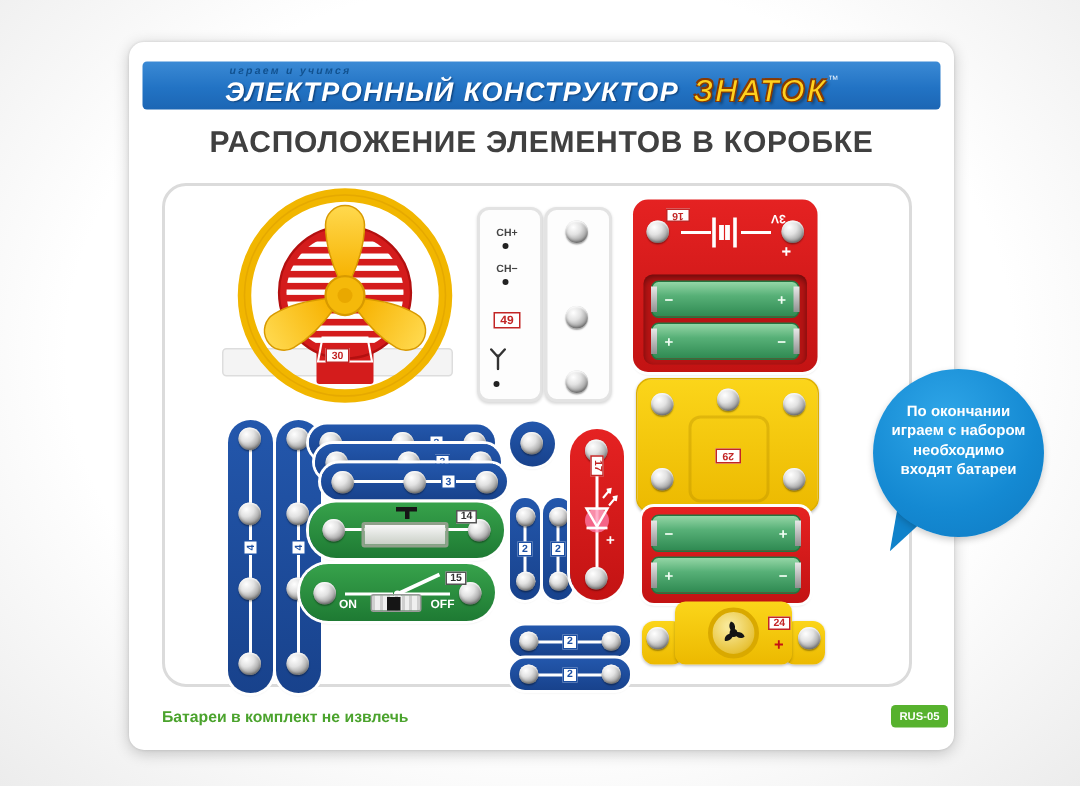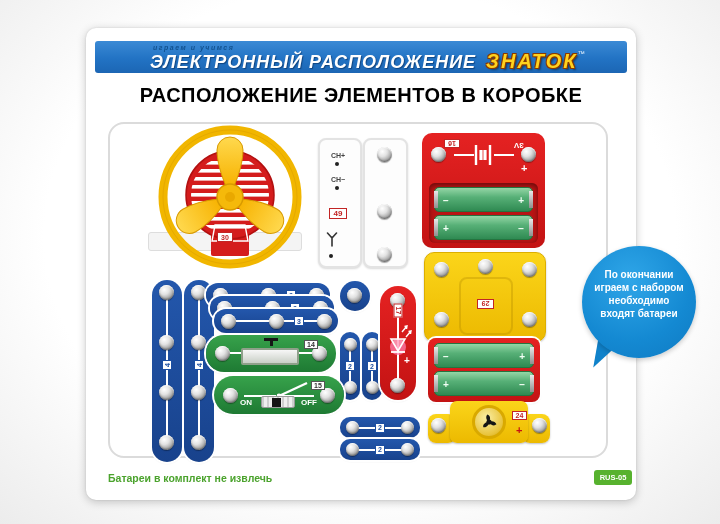--- a/index.html
+++ b/index.html
@@ -15,25 +15,25 @@
          box-shadow:0 2px 10px rgba(0,0,0,.22), 0 0 2px rgba(0,0,0,.12); }
 
   
   .banner { position:absolute; left:9px; top:13px; width:532px; height:32px; border-radius:3px;
             background:linear-gradient(180deg,#3b8ad5 0%, #2273c4 55%, #1c66b4 100%); }
   .tagline { position:absolute; left:58px; top:3px; font-size:7px; font-weight:bold; font-style:italic;
              color:#11518f; letter-spacing:1.5px; }
   .brandrow { position:absolute; left:55px; top:9px; white-space:nowrap; }
   .brand { font-size:18px; font-weight:bold; font-style:italic; color:#ffffff; letter-spacing:1px;
            text-shadow:1px 1px 1px rgba(0,30,70,.5); }
-  .logo  { font-size:20px; font-weight:bold; font-style:italic; color:#ffd21e; letter-spacing:2px; margin-left:10px;
+  .logo  { font-size:20px; font-weight:normal; font-style:italic; color:#ffd21e; letter-spacing:2px; margin-left:10px;
            text-shadow:-1px -1px 0 #8a3a00, 1px -1px 0 #8a3a00, -1px 1px 0 #8a3a00, 1px 1px 0 #8a3a00, 2px 2px 2px rgba(0,0,0,.45); }
   .tm { font-size:7px; color:#eaf4ff; vertical-align:top; }
   .title { position:absolute; left:0; top:56px; width:550px; text-align:center;
-           font-size:20px; font-weight:bold; color:#000000; letter-spacing:.5px; }
+           font-size:20px; font-weight:bold; color:#404040; letter-spacing:.5px; }
 
   .tray { position:absolute; left:22px; top:94px; width:500px; height:336px;
           border:2px solid #dbdbdb; border-radius:16px; }
 
   
   .snap { position:absolute; width:15px; height:15px; border-radius:50%;
           background:radial-gradient(circle at 35% 30%, #ffffff 0%, #e2e2e2 35%, #9c9c9c 72%, #7a7a7a 100%);
           box-shadow:0 1px 1px rgba(0,0,0,.35), inset 0 1px 1px rgba(255,255,255,.85), inset 0 -1px 2px rgba(0,0,0,.35); }
   .snap.s13 { width:13px; height:13px; }
 
@@ -103,21 +103,21 @@
 </style>
 </head>
 <body>
 
 <div id="app">
   <div class="box">
 
     <div class="banner">
       <div class="tagline">играем и учимся</div>
       <div class="brandrow">
-        <span class="brand">ЭЛЕКТРОННЫЙ РАСПОЛОЖЕНИЕ</span><span class="logo">ЗНАТОК</span><span class="tm">™</span>
+        <span class="brand">ЭЛЕКТРОННЫЙ КОНСТРУКТОР</span><span class="logo">ЗНАТОК</span><span class="tm">™</span>
       </div>
     </div>
     <div class="title">РАСПОЛОЖЕНИЕ ЭЛЕМЕНТОВ В КОРОБКЕ</div>
 
     <div class="tray"></div>
 
     <div class="strip" style="left:62px; top:204px; width:154px; height:19px;"></div>
     <svg class="abs" style="left:57px; top:82px;" width="174" height="174" viewBox="0 0 174 174">
       <defs>
         <clipPath id="grillClip">
@@ -326,21 +326,21 @@
     <div class="gmod" style="left:120px; top:307px; width:130px; height:37px; border-radius:18px;">
       <div class="wline" style="left:22px; top:17px; width:86px; height:2px;"></div>
       <div class="abs" style="left:58px; top:3px; width:14px; height:3px; background:#161616;"></div>
       <div class="abs" style="left:63.5px; top:3px; width:3px; height:8px; background:#161616;"></div>
       <div class="comp14" style="left:35px; top:13px; width:58px; height:17px;"></div>
       <div class="snap" style="left:9px; top:11px;"></div>
       <div class="snap" style="left:106px; top:11px;"></div>
       <div class="lbl dark" style="left:98px; top:5px; width:14px; height:9px;">14</div>
     </div>
 
-    <div class="gmod" style="left:128px; top:348px; width:130px; height:38px; border-radius:19px;">
+    <div class="gmod" style="left:114px; top:348px; width:130px; height:38px; border-radius:19px;">
       <svg class="abs" style="left:0; top:0;" width="130" height="38" viewBox="0 0 130 38">
         <line x1="30" y1="20" x2="62" y2="20" stroke="#fff" stroke-width="2"></line>
         <line x1="68" y1="20" x2="100" y2="20" stroke="#fff" stroke-width="2"></line>
         <line x1="65" y1="20" x2="93" y2="7" stroke="#fff" stroke-width="2.4"></line>
         <circle cx="65" cy="20" r="2.4" fill="#fff"></circle>
       </svg>
       <div class="txt" style="left:26px; top:23px; font-size:8px; font-weight:bold; color:#fff;">ON</div>
       <div class="txt" style="left:87px; top:23px; font-size:8px; font-weight:bold; color:#fff;">OFF</div>
       <div class="swbody" style="left:47px; top:20px;">
         <div class="swknob"></div>

